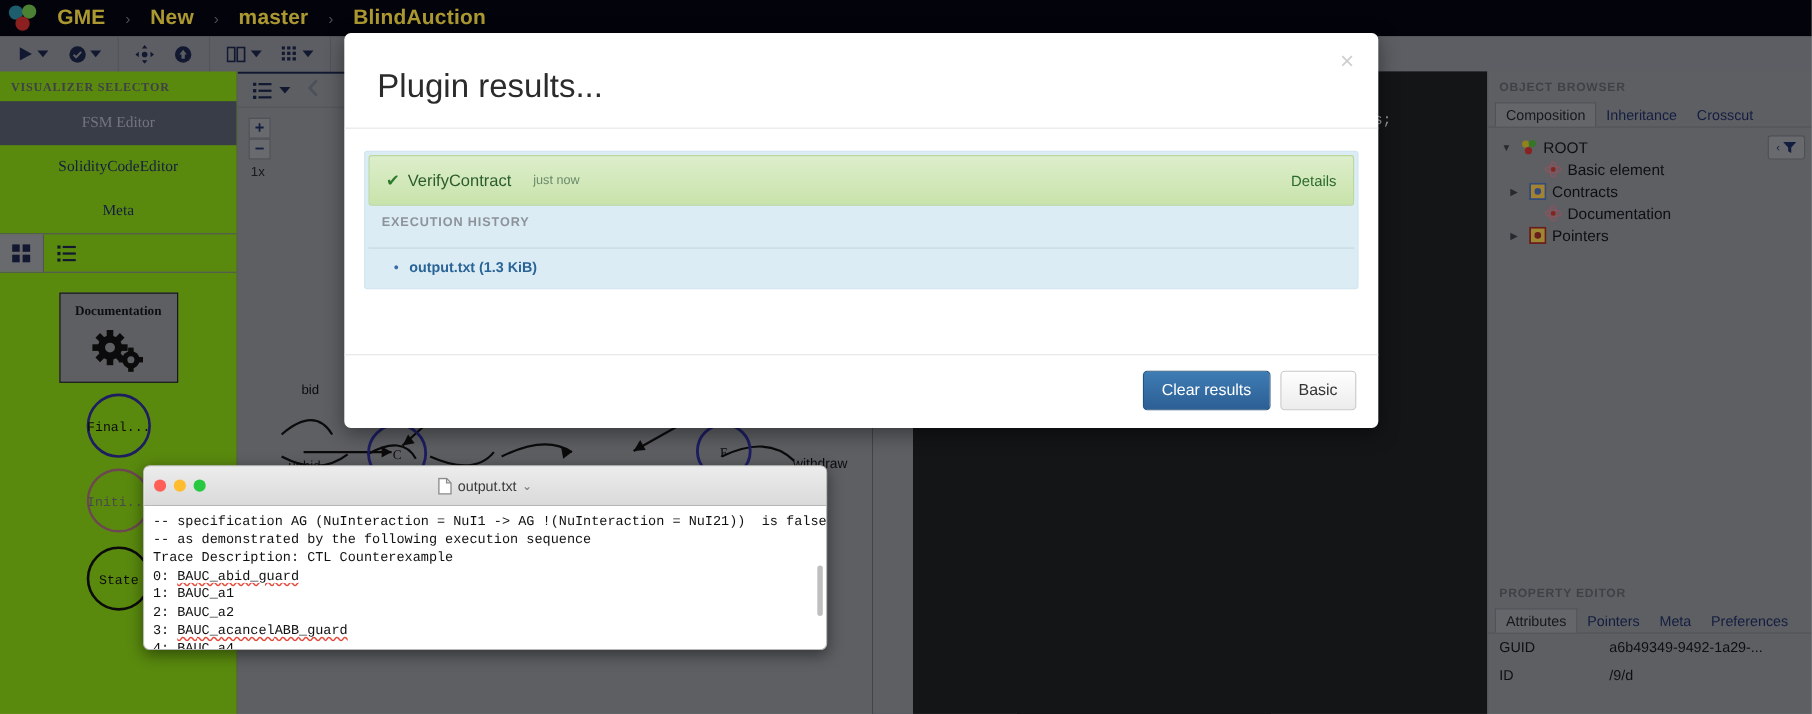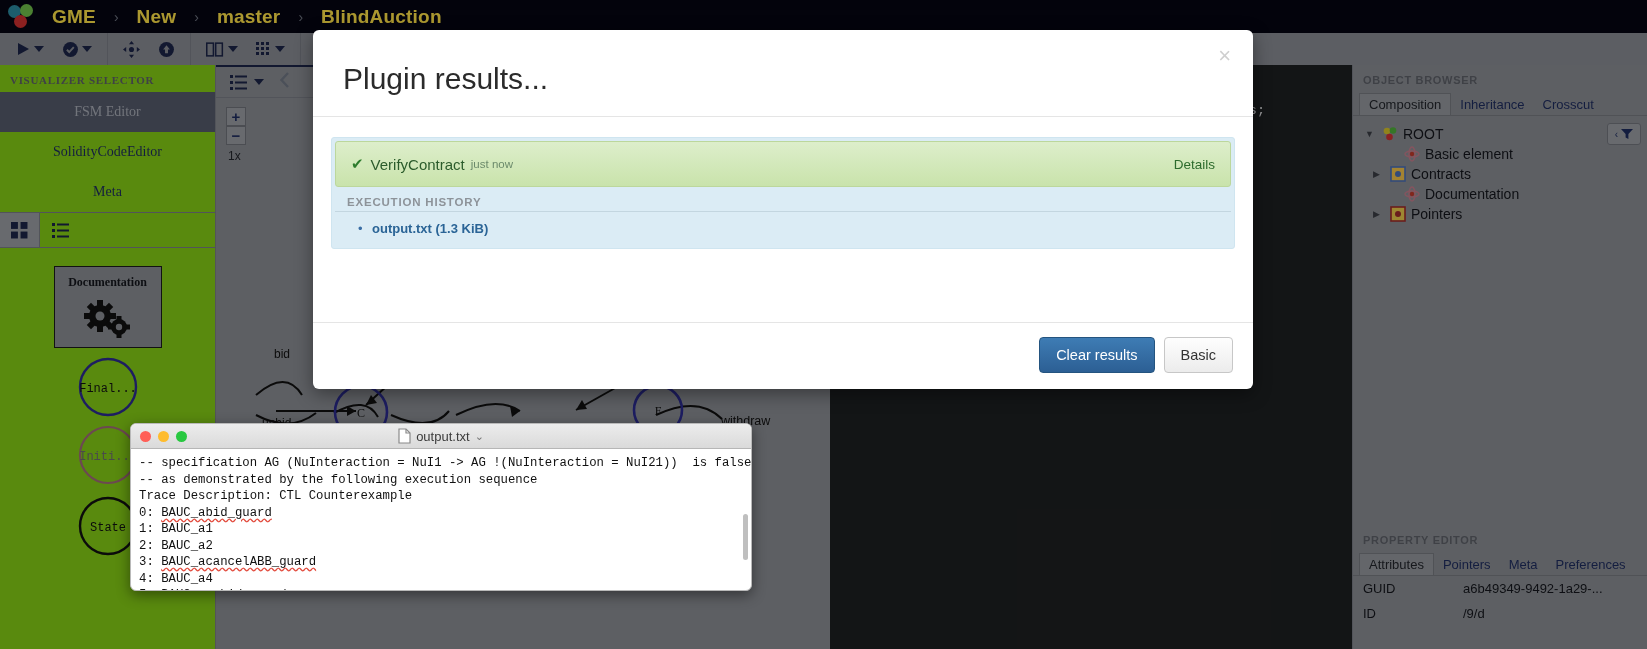--- a/index.html
+++ b/index.html
@@ -145,25 +145,25 @@
   }
   .modal-body { flex: 1; padding: 20px 18px 0 18px; }
   .result-box { background: #dbecf5; border: 1px solid #cfe5f0; border-radius: 3px; }
   .result-head {
     background: linear-gradient(to bottom, #ddeecb, #c9e3ab);
     border: 1px solid #bcd79c; border-radius: 3px;
     margin: 3px; padding: 13px 15px; display: flex; align-items: center;
   }
   .check { color: #2d7b2d; font-size: 15px; margin-right: 7px; }
   .plugin-name { font-size: 15px; color: #2c5c2c; }
-  .time-ago { font-size: 11.5px; color: #6b8a6b; margin-left: 6px; }
+  .time-ago { font-size: 11.5px; color: #6b8a6b; margin-left: 20px; }
   .details-link { margin-left: auto; font-size: 13.5px; color: #2d6b2d; text-decoration: none; }
   .sec-title {
     font-size: 11.5px; font-weight: bold; letter-spacing: .8px; color: #8d9399;
-    padding: 6px 12px 3px 12px; border-bottom: 1px solid #c3d6e0; margin: 0 3px;
+    padding: 6px 12px 17px 12px; border-bottom: 1px solid #c3d6e0; margin: 0 3px;
   }
   .sec-list { list-style: none; margin: 0; padding: 7px 0 10px 40px; }
   .sec-list li { font-size: 13px; color: #2b4a6f; line-height: 19px; position: relative; }
   .sec-list li::before {
     content: "•"; position: absolute; left: -14px; color: #3a6ea5; font-size: 13px;
   }
   .link-bold { color: #2a6496; font-weight: bold; text-decoration: none; }
   .plain-txt { color: #333; }
   .modal-footer {
     padding: 14px 20px 16px 20px; border-top: 1px solid #e5e5e5;
@@ -179,21 +179,21 @@
     border-color: #c7c7c7; color: #333;
   }
 
   
   .txtwin {
     position: absolute; left: 130px; top: 423px; width: 622px; height: 168px;
     background: #fff; border-radius: 6px; box-shadow: 0 4px 14px rgba(0,0,0,.45);
     overflow: hidden; border: 1px solid #b9b9b9;
   }
   .txt-title {
-    height: 25px; background: linear-gradient(to bottom,#ececec,#dadada);
+    height: 36px; background: linear-gradient(to bottom,#ececec,#dadada);
     border-bottom: 1px solid #b6b6b6; display: flex; align-items: center;
     position: relative;
   }
   .traffic { display: flex; gap: 7px; padding-left: 9px; }
   .tl { width: 11px; height: 11px; border-radius: 50%; }
   .tl.r { background: #ff5f57; } .tl.y { background: #febc2e; } .tl.g { background: #28c840; }
   .txt-name {
     position: absolute; left: 0; right: 0; text-align: center;
     font-size: 13px; color: #3b3b3b; display: flex; align-items: center;
     justify-content: center; gap: 5px;

